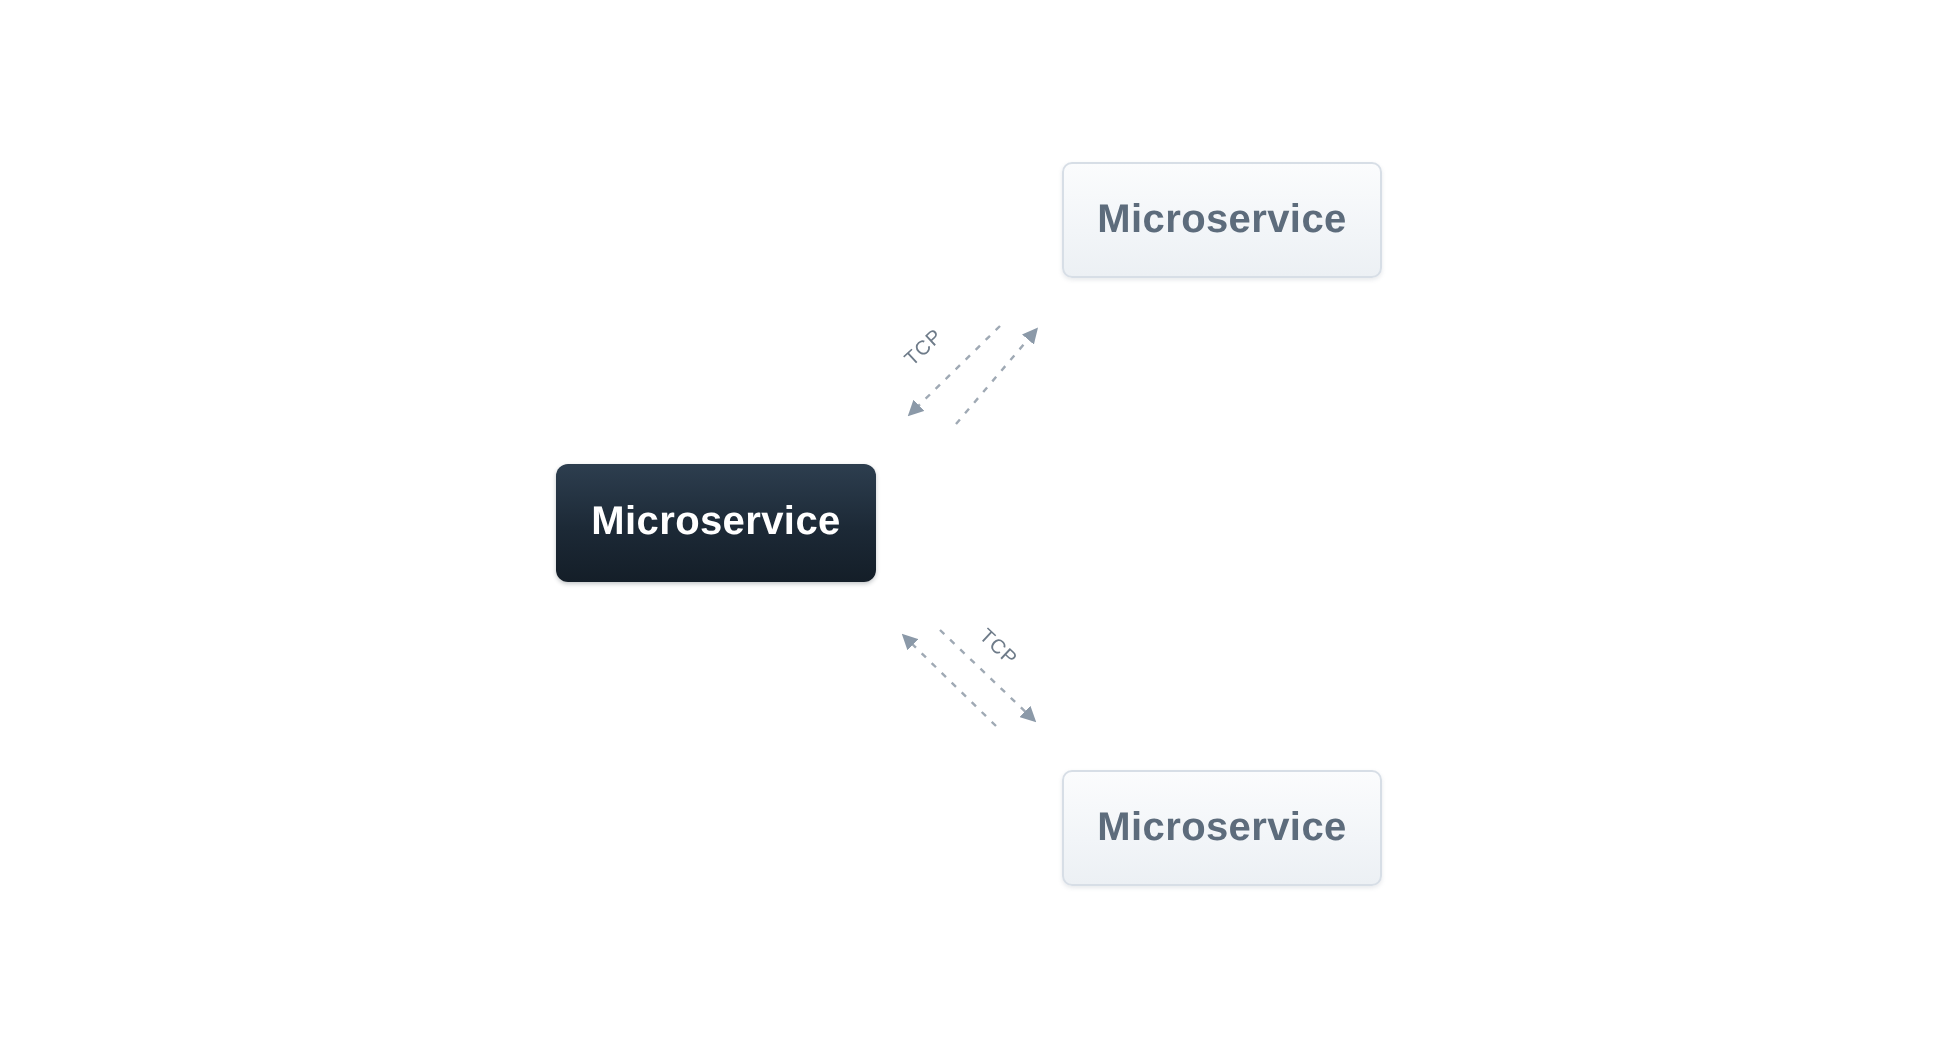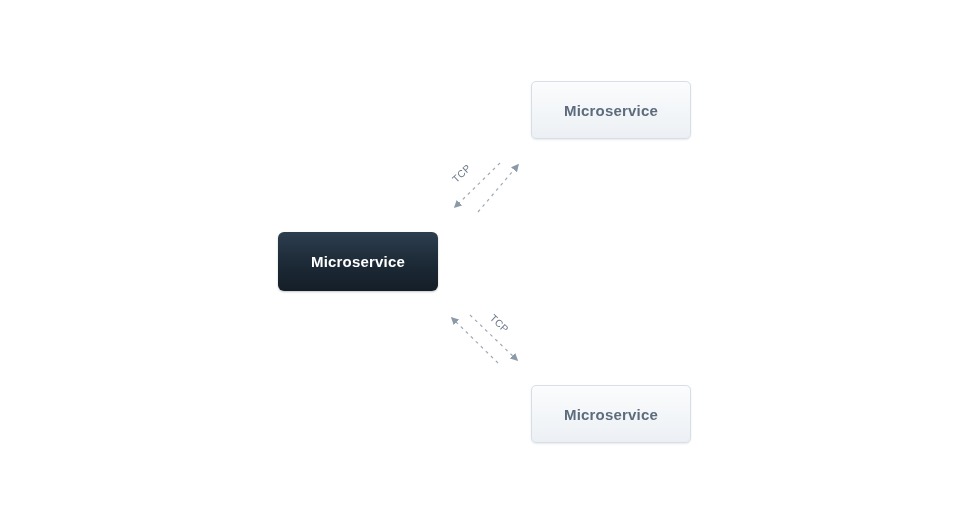--- a/index.html
+++ b/index.html
@@ -14,21 +14,21 @@
     height: 524px;
     background: #ffffff;
     overflow: hidden;
   }
   .node {
     position: absolute;
     display: flex;
     align-items: center;
     justify-content: center;
     font-weight: bold;
-    font-size: 15px;
+    font-size: 20px;
     letter-spacing: 0.2px;
     box-sizing: border-box;
   }
   .node-dark {
     left: 278px;
     top: 232px;
     width: 160px;
     height: 59px;
     border-radius: 6px;
     background: linear-gradient(180deg, #2d3e4f 0%, #1c2936 55%, #141e28 100%);

